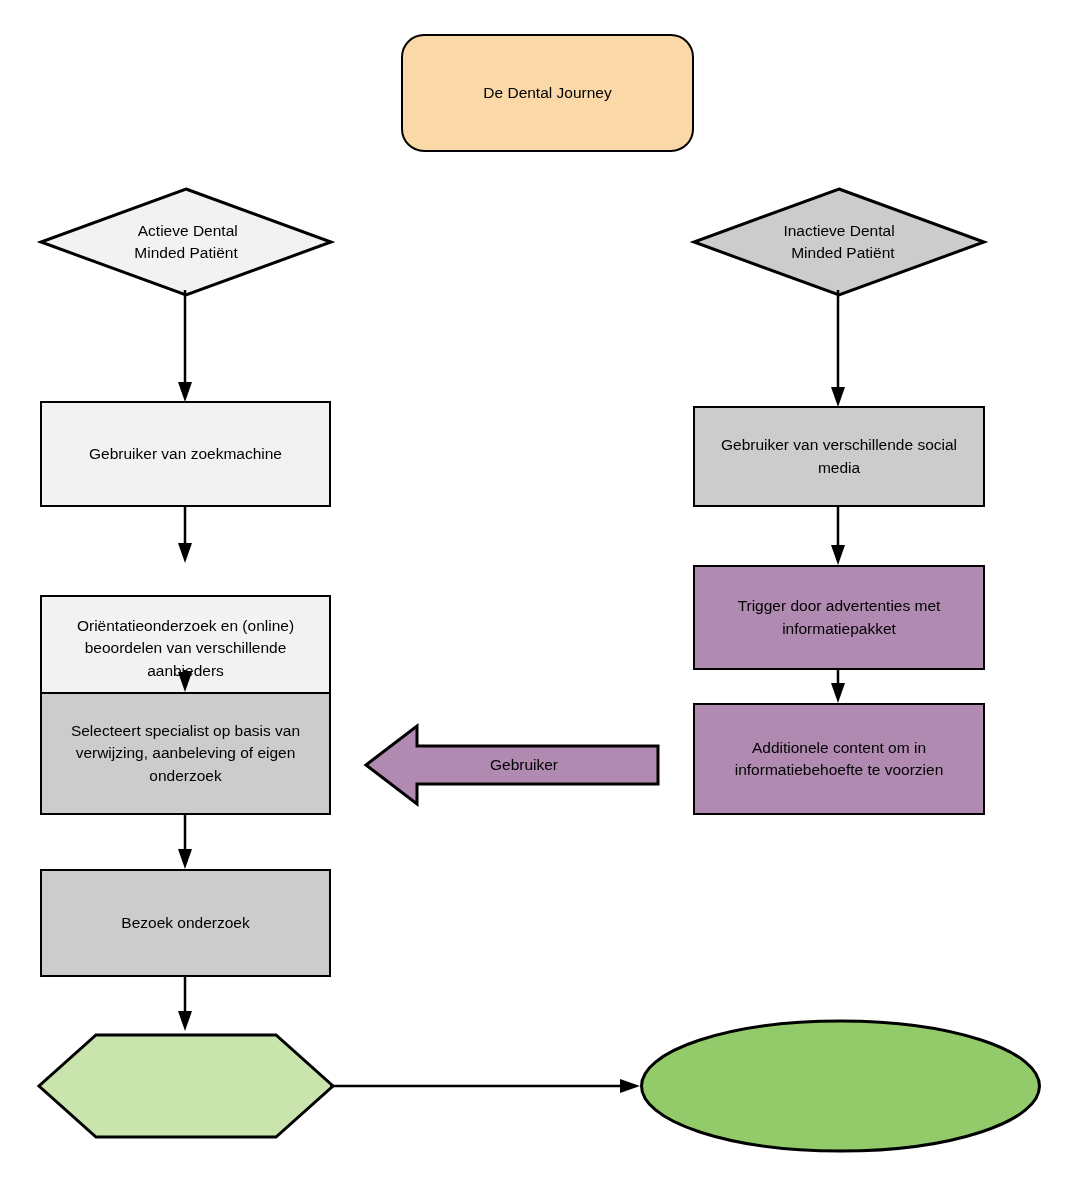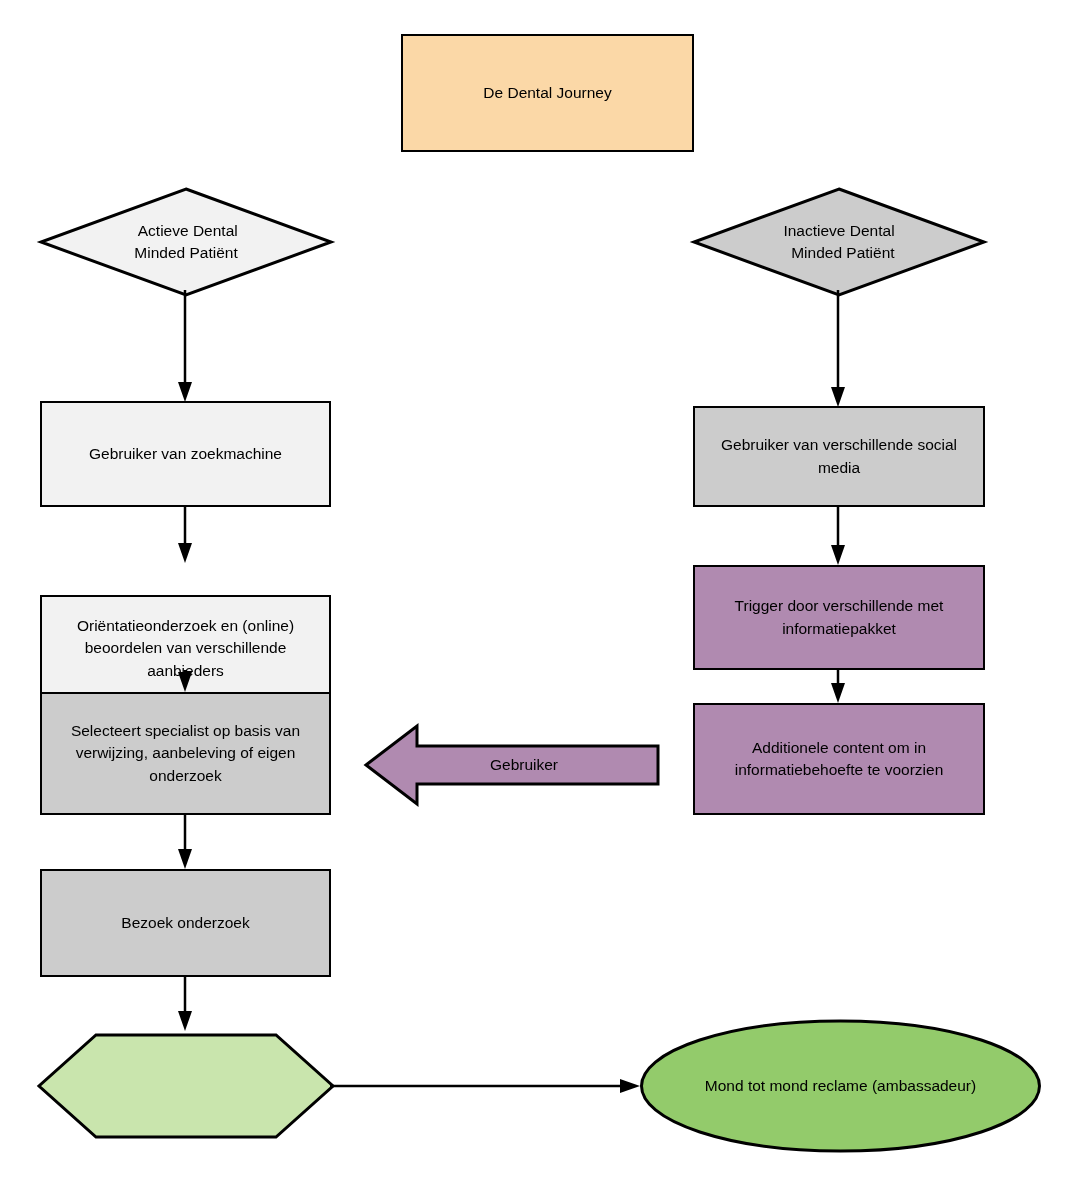--- a/index.html
+++ b/index.html
@@ -29,20 +29,21 @@
     font-size: 15.5px;
     line-height: 1.45;
     padding: 4px 10px;
     white-space: pre-line;
   }
   .rect {
     border: 2.5px solid #000000;
   }
   .title-box {
     background: #fbd8a7;
+    border-radius: 23px;
   }
   .fill-light {
     background: #f2f2f2;
   }
   .fill-gray {
     background: #cccccc;
   }
   .fill-purple {
     background: #b08ab0;
   }
@@ -117,21 +118,21 @@
     <polygon points="25,58 18,38 32,38" fill="#000000"></polygon>
   </svg>
 
   <div class="node rect fill-light" style="left:40px; top:595px; width:291px; height:107px;">
     <span>Oriëntatieonderzoek en (online)
 beoordelen van verschillende
 aanbieders</span>
   </div>
 
   <div class="node rect fill-purple" style="left:693px; top:565px; width:292px; height:105px;">
-    <span>Trigger door verschillende met
+    <span>Trigger door advertenties met
 informatiepakket</span>
   </div>
 
   <svg class="conn" style="left:160px; top:670px; width:50px; height:26px;" viewBox="0 0 50 26">
     <line x1="25" y1="0" x2="25" y2="10" stroke="#000000" stroke-width="2.5"></line>
     <polygon points="25,22 18,2 32,2" fill="#000000"></polygon>
   </svg>
 
   <svg class="conn" style="left:813px; top:670px; width:50px; height:36px;" viewBox="0 0 50 36">
     <line x1="25" y1="0" x2="25" y2="22" stroke="#000000" stroke-width="2.5"></line>
@@ -173,15 +174,14 @@
   </svg>
 
   <svg class="conn" style="left:330px; top:1065px; width:315px; height:40px;" viewBox="0 0 315 40">
     <line x1="0" y1="21" x2="296" y2="21" stroke="#000000" stroke-width="2.5"></line>
     <polygon points="310,21 290,14 290,28" fill="#000000"></polygon>
   </svg>
 
   <svg class="shape-svg" style="left:639px; top:1018px; width:403px; height:136px;" viewBox="0 0 403 136">
     <ellipse cx="201.5" cy="68" rx="199" ry="65" fill="#93cb6b" stroke="#000000" stroke-width="3"></ellipse>
   </svg>
-  <div class="shape-label" style="left:639px; top:1018px; width:403px; height:136px;">Mond tot mond reclame (ambassadeur)</div>
 
 </div>
 
 </body></html>

